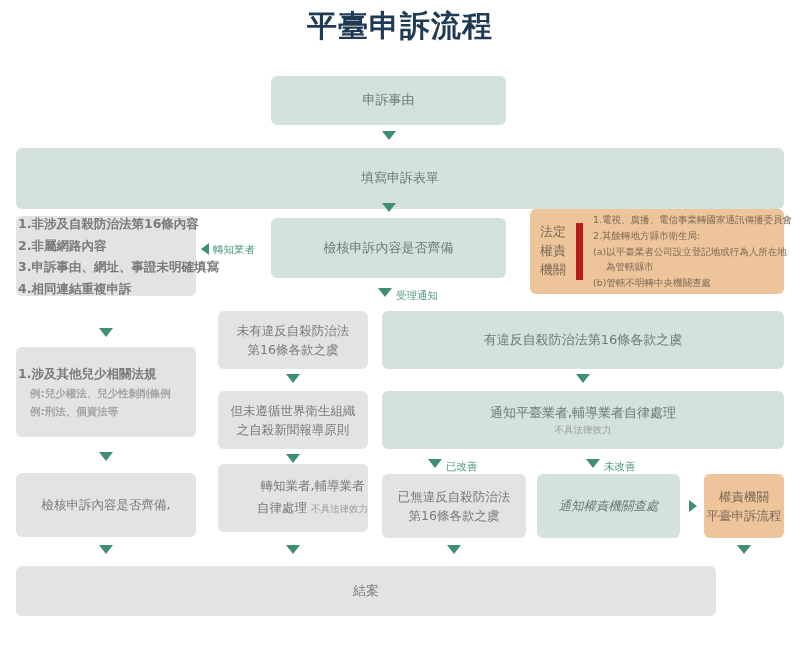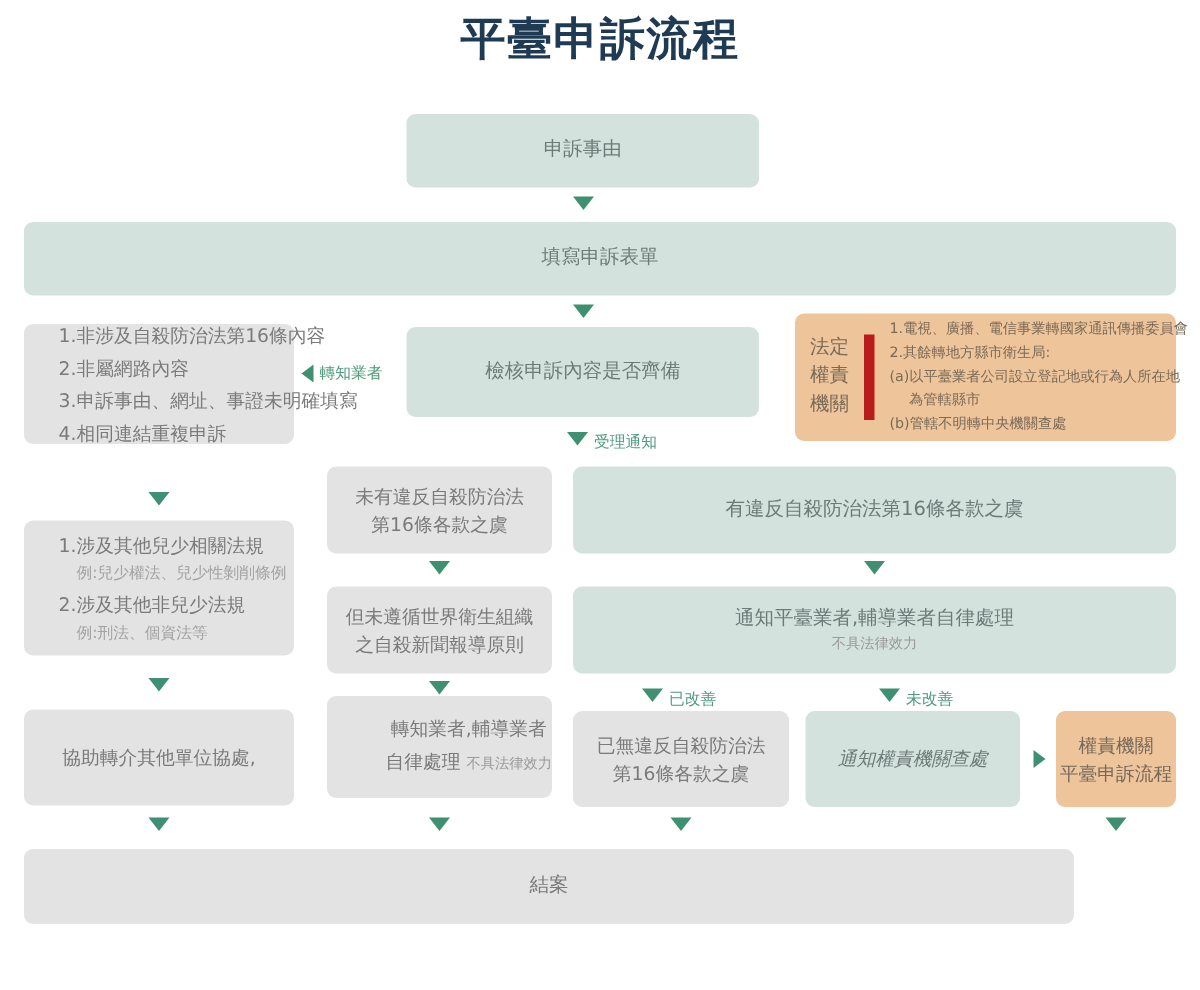--- a/index.html
+++ b/index.html
@@ -73,21 +73,22 @@
     position: absolute;
     font-size: 10.5px;
     color: #4f9a7e;
     white-space: nowrap;
     line-height: 1;
   }
 
   .list-box {
     align-items: flex-start;
     text-align: center;
-    padding: 12px 23px;
+    padding: 12px 2px;
+    font-weight: bold;
   }
   .list-box .li {
     font-size: 12.5px;
     color: #7a7a7a;
     line-height: 1.72;
     white-space: nowrap;
   }
   .list-box .sub {
     font-size: 10.5px;
     color: #a3a3a3;
@@ -146,21 +147,21 @@
 <div class="canvas">
 
   <div class="page-title">平臺申訴流程</div>
 
   <div class="box green" style="left:271px; top:76px; width:235px; height:49px;">
     <span class="t13">申訴事由</span>
   </div>
 
   <div class="arrow-down" style="left:382px; top:131px;"></div>
 
-  <div class="box green" style="left:16px; top:148px; width:768px; height:49px;">
+  <div class="box green" style="left:16px; top:148px; width:768px; height:61px;">
     <span class="t13">填寫申訴表單</span>
   </div>
 
   <div class="arrow-down" style="left:382px; top:203px;"></div>
 
   <div class="box green" style="left:271px; top:218px; width:235px; height:60px;">
     <span class="t13">檢核申訴內容是否齊備</span>
   </div>
 
   <div class="arrow-left" style="left:201px; top:243px;"></div>
@@ -171,28 +172,27 @@
     <div class="li">2.非屬網路內容</div>
     <div class="li">3.申訴事由、網址、事證未明確填寫</div>
     <div class="li">4.相同連結重複申訴</div>
   </div>
 
   <div class="arrow-down" style="left:99px; top:328px;"></div>
 
   <div class="box gray list-box" style="left:16px; top:347px; width:180px; height:90px;">
     <div class="li">1.涉及其他兒少相關法規</div>
     <div class="sub">例:兒少權法、兒少性剝削條例</div>
-    <div class="li">2.涉及其他非兒少法規</div>
     <div class="sub">例:刑法、個資法等</div>
   </div>
 
   <div class="arrow-down" style="left:99px; top:452px;"></div>
 
   <div class="box gray" style="left:16px; top:473px; width:180px; height:64px;">
-    <span class="t12 row-line">協助轉介其他單位協處,</span>
+    <span class="t12 row-line">檢核申訴內容是否齊備,</span>
   </div>
 
   <div class="arrow-down" style="left:99px; top:545px;"></div>
 
   <div class="box orange" style="left:530px; top:209px; width:254px; height:85px; display:block;">
     <div class="auth-inner">
       <div class="auth-label">
         <div>法定</div>
         <div>權責</div>
         <div>機關</div>

